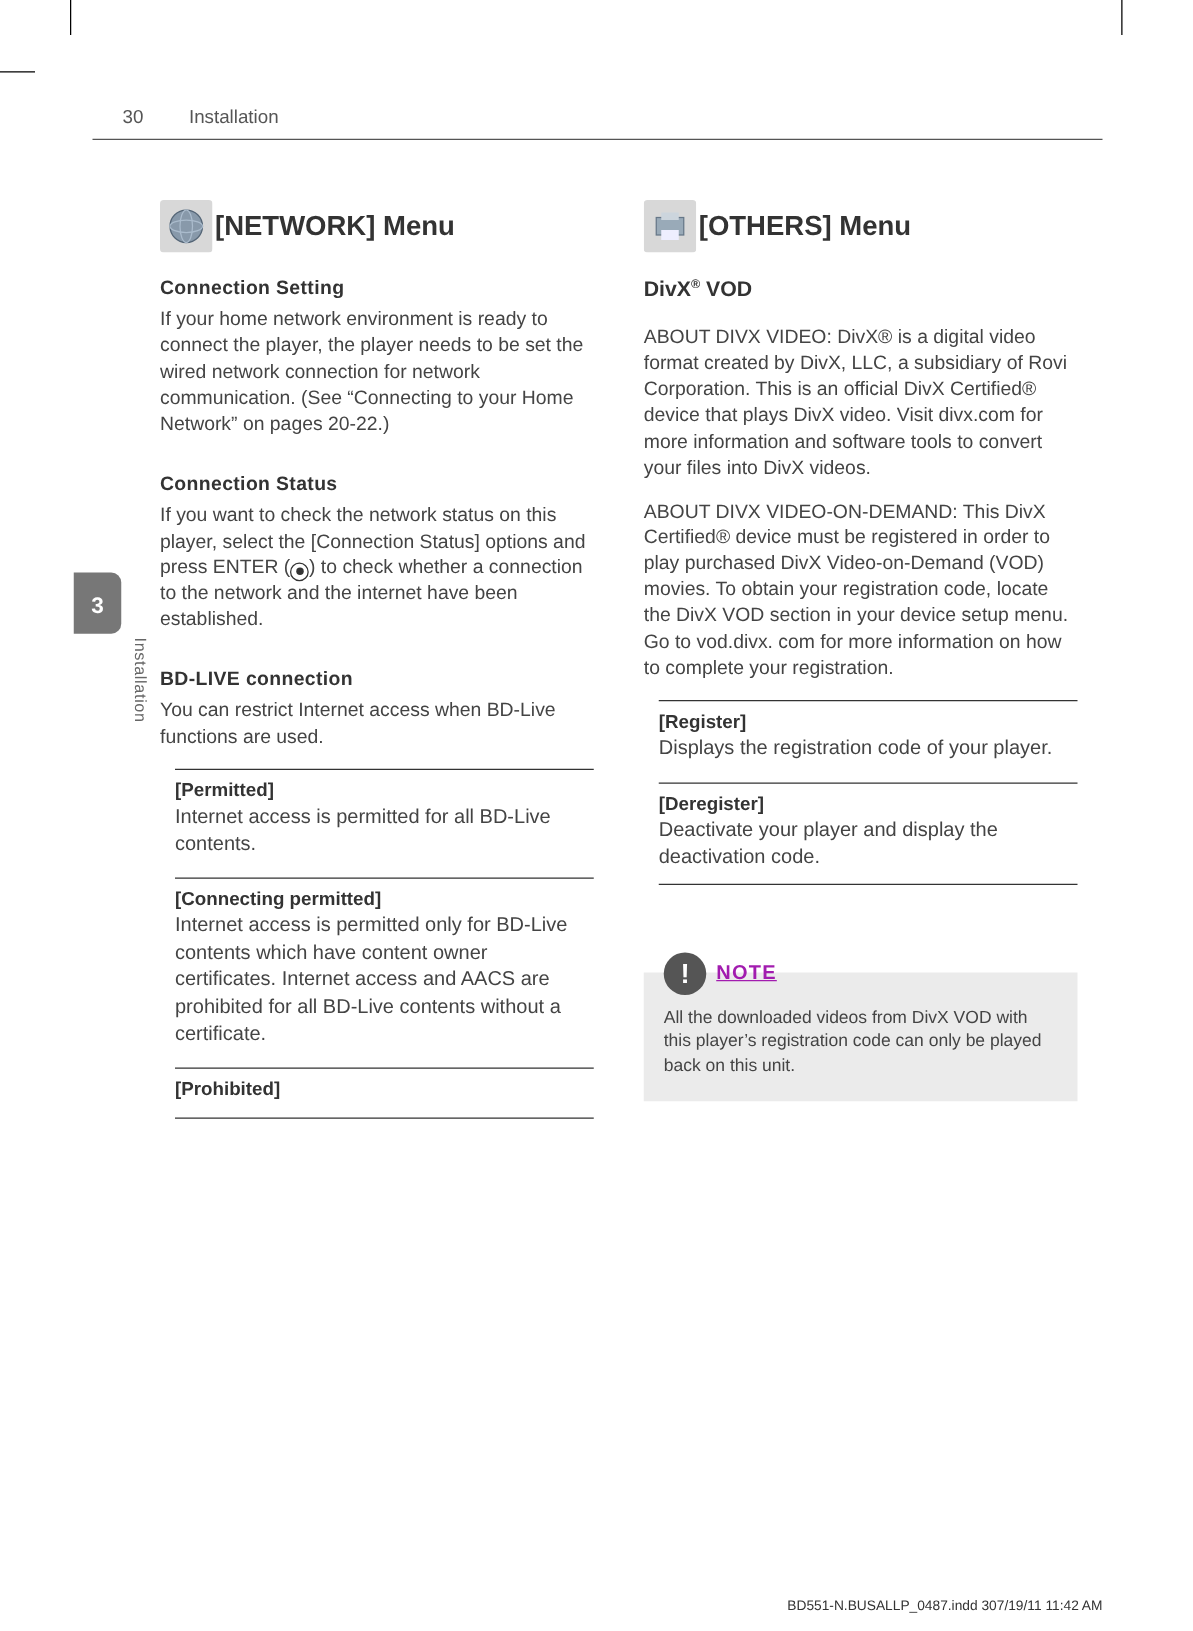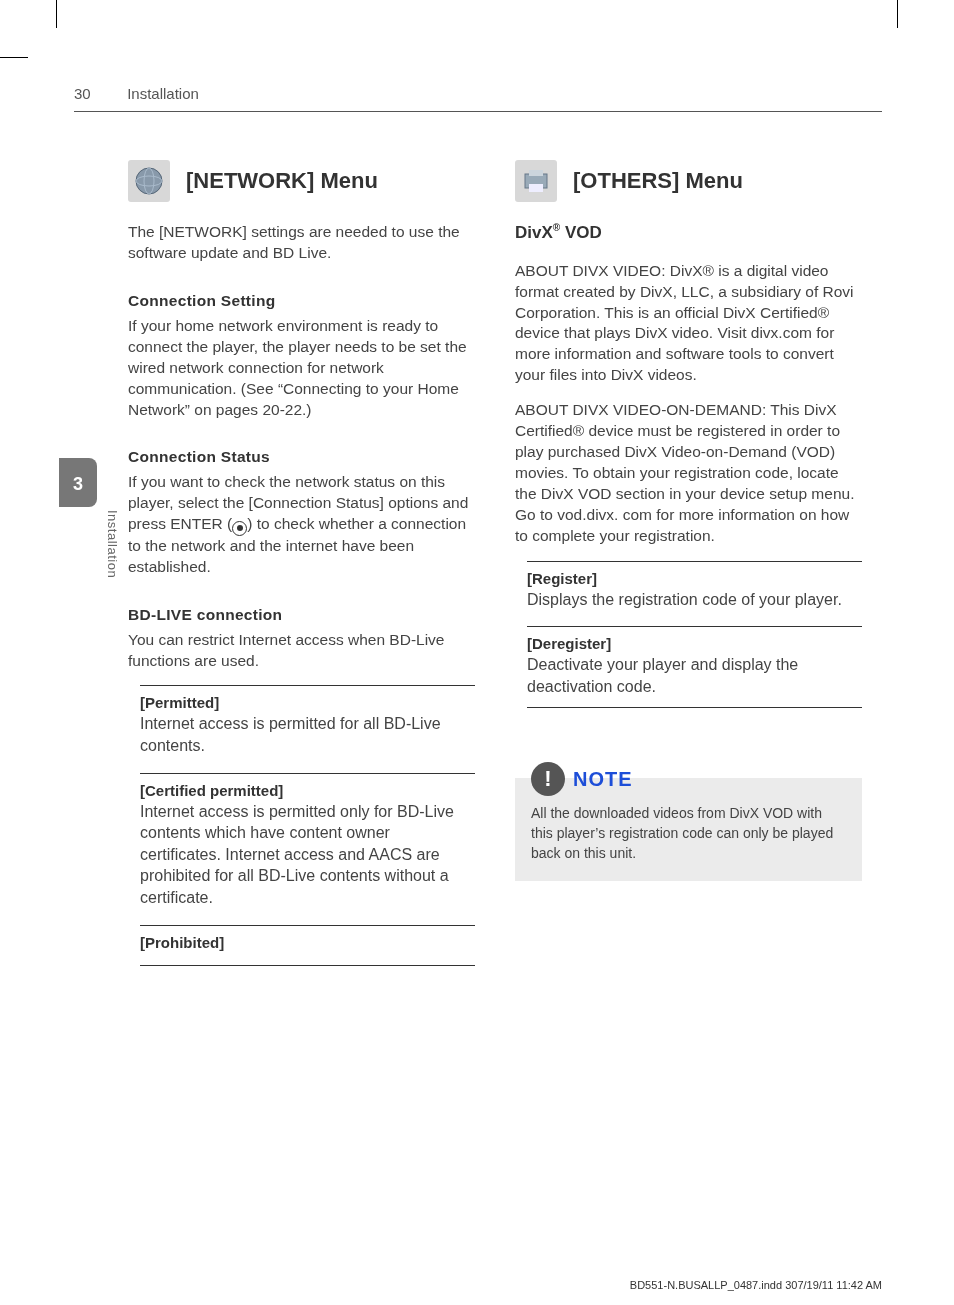--- a/index.html
+++ b/index.html
@@ -17,38 +17,38 @@
     .crop-h1 { top: 57px; left: 0; width: 28px; height: 1px; }
 
     .page-header {
       position: absolute;
       top: 85px;
       left: 74px;
       right: 72px;
       border-bottom: 1px solid #555;
       padding-bottom: 8px;
     }
-    .page-number { font-size: 15px; color: #555; margin-right: 32px; font-weight: 500; }
+    .page-number { font-size: 15px; color: #555; margin-right: 32px; font-weight: 500; margin-left: 24px; }
     .page-section { font-size: 15px; color: #555; font-weight: 500; }
 
     .content {
       position: absolute;
       top: 160px;
       left: 128px;
       right: 92px;
       display: flex;
       gap: 40px;
     }
     .column { flex: 1; }
 
     .menu-heading {
       display: flex;
       align-items: center;
       margin-bottom: 20px;
-      gap: 16px;
+      gap: 2px;
     }
     .menu-icon {
       width: 42px;
       height: 42px;
       display: flex;
       align-items: center;
       justify-content: center;
     }
     .menu-title { font-size: 22px; font-weight: 600; color: #333; }
 
@@ -89,21 +89,21 @@
       margin-top: -30px;
     }
     .note-icon {
       width: 34px; height: 34px;
       background: #555;
       border-radius: 50%;
       color: #fff;
       display: flex; align-items: center; justify-content: center;
       font-size: 22px; font-weight: 900;
     }
-    .note-label { font-size: 20px; font-weight: 700; color: #1d4ed8; letter-spacing: 1px; }
+    .note-label { font-size: 16px; font-weight: 700; color: #a21caf; letter-spacing: 1px; text-decoration: underline; }
     .note-text { font-size: 14px; line-height: 1.4; color: #444; }
 
     .side-tab {
       position: absolute;
       left: 59px;
       top: 458px;
       width: 38px;
       background: #777;
       color: #fff;
       text-align: center;
@@ -161,21 +161,20 @@
         <svg width="42" height="42" viewBox="0 0 42 42">
           <rect x="0" y="0" width="42" height="42" fill="#d8d8d8" rx="3"></rect>
           <circle cx="21" cy="21" r="13" fill="#8899aa" stroke="#556677" stroke-width="1"></circle>
           <ellipse cx="21" cy="21" rx="13" ry="5" fill="none" stroke="#aabbcc" stroke-width="1"></ellipse>
           <ellipse cx="21" cy="21" rx="5" ry="13" fill="none" stroke="#aabbcc" stroke-width="1"></ellipse>
         </svg>
       </span>
       <span class="menu-title">[NETWORK] Menu</span>
     </div>
 
-    <p class="intro-text">The [NETWORK] settings are needed to use the software update and BD Live.</p>
 
     <div>
       <h3 class="sub-heading">Connection Setting</h3>
       <p class="body-text">If your home network environment is ready to connect the player, the player needs to be set the wired network connection for network communication. (See “Connecting to your Home Network” on pages 20-22.)</p>
     </div>
 
     <div>
       <h3 class="sub-heading">Connection Status</h3>
       <p class="body-text">
         <span>If you want to check the network status on this player, select the [Connection Status] options and press ENTER (</span><span class="enter-dot"></span><span>) to check whether a connection to the network and the internet have been established.</span>
@@ -184,21 +183,21 @@
 
     <div>
       <h3 class="sub-heading">BD-LIVE connection</h3>
       <p class="body-text" style="margin-bottom:14px">You can restrict Internet access when BD-Live functions are used.</p>
 
       <div class="option-block">
         <div class="option-title">[Permitted]</div>
         <div class="option-text">Internet access is permitted for all BD-Live contents.</div>
       </div>
       <div class="option-block">
-        <div class="option-title">[Certified permitted]</div>
+        <div class="option-title">[Connecting permitted]</div>
         <div class="option-text">Internet access is permitted only for BD-Live contents which have content owner certificates. Internet access and AACS are prohibited for all BD-Live contents without a certificate.</div>
       </div>
       <div class="option-block">
         <div class="option-title">[Prohibited]</div>
       </div>
     </div>
   </div>
 
   <div class="column">
     <div class="menu-heading">

